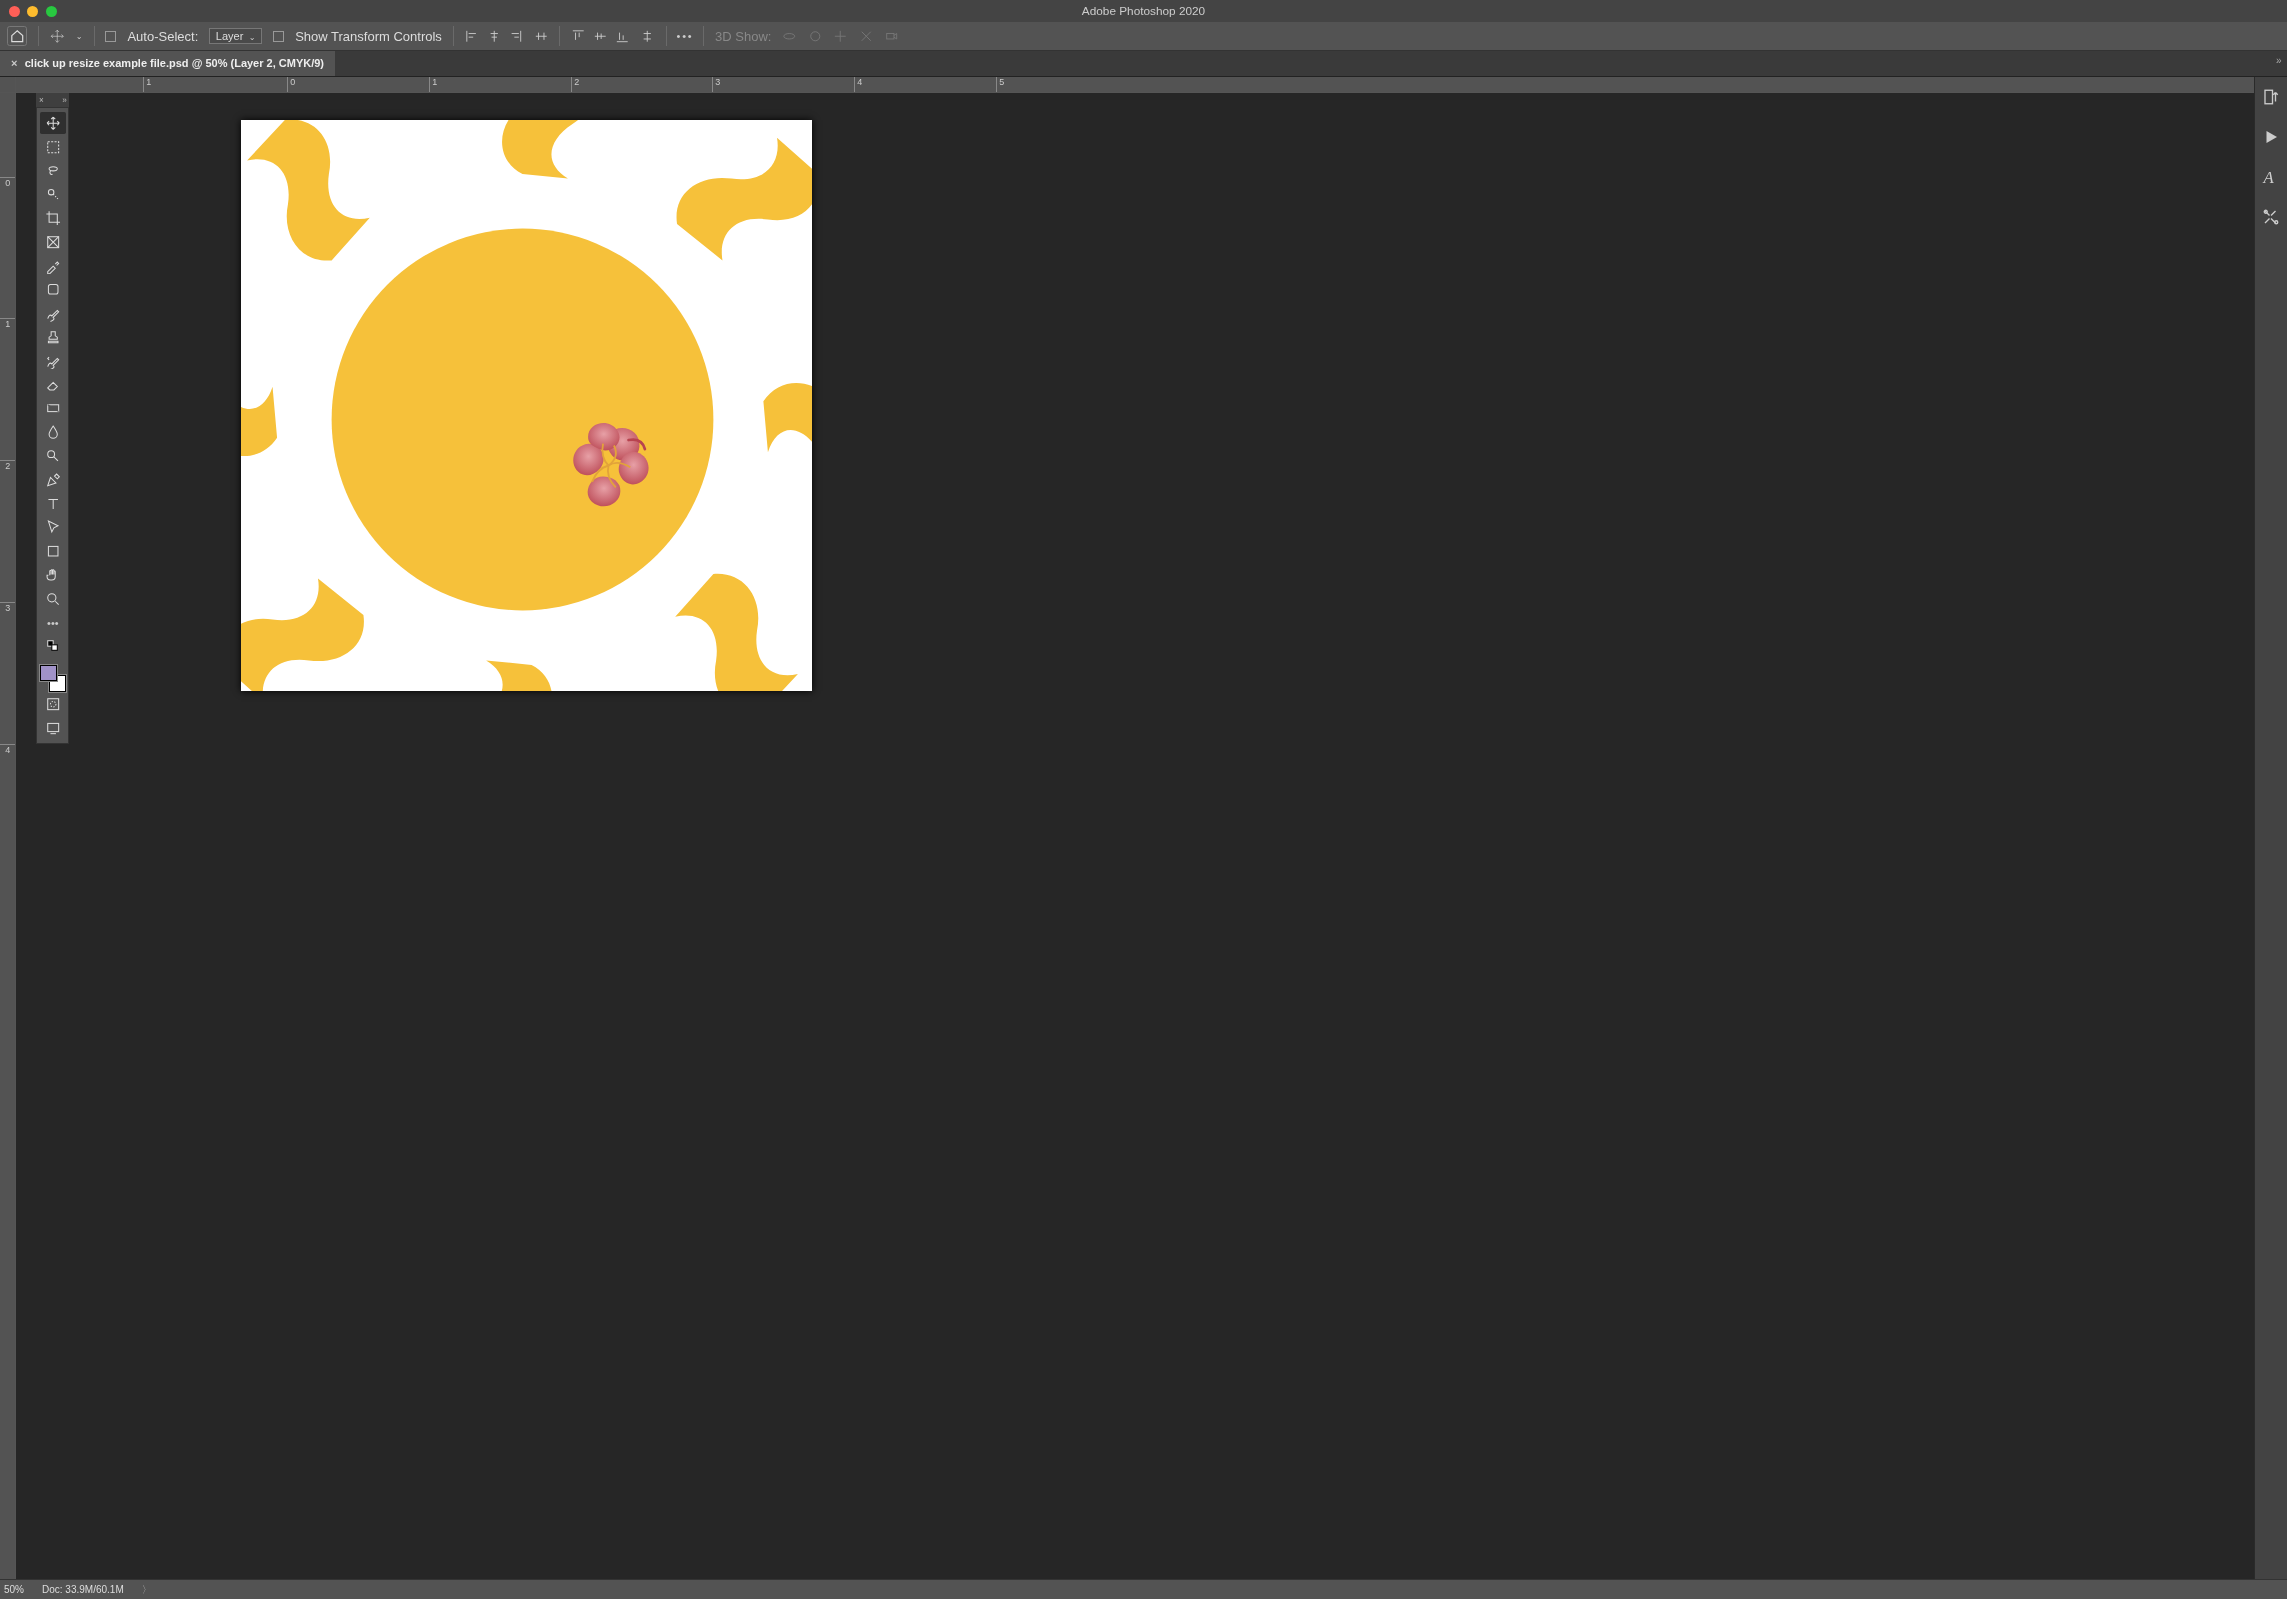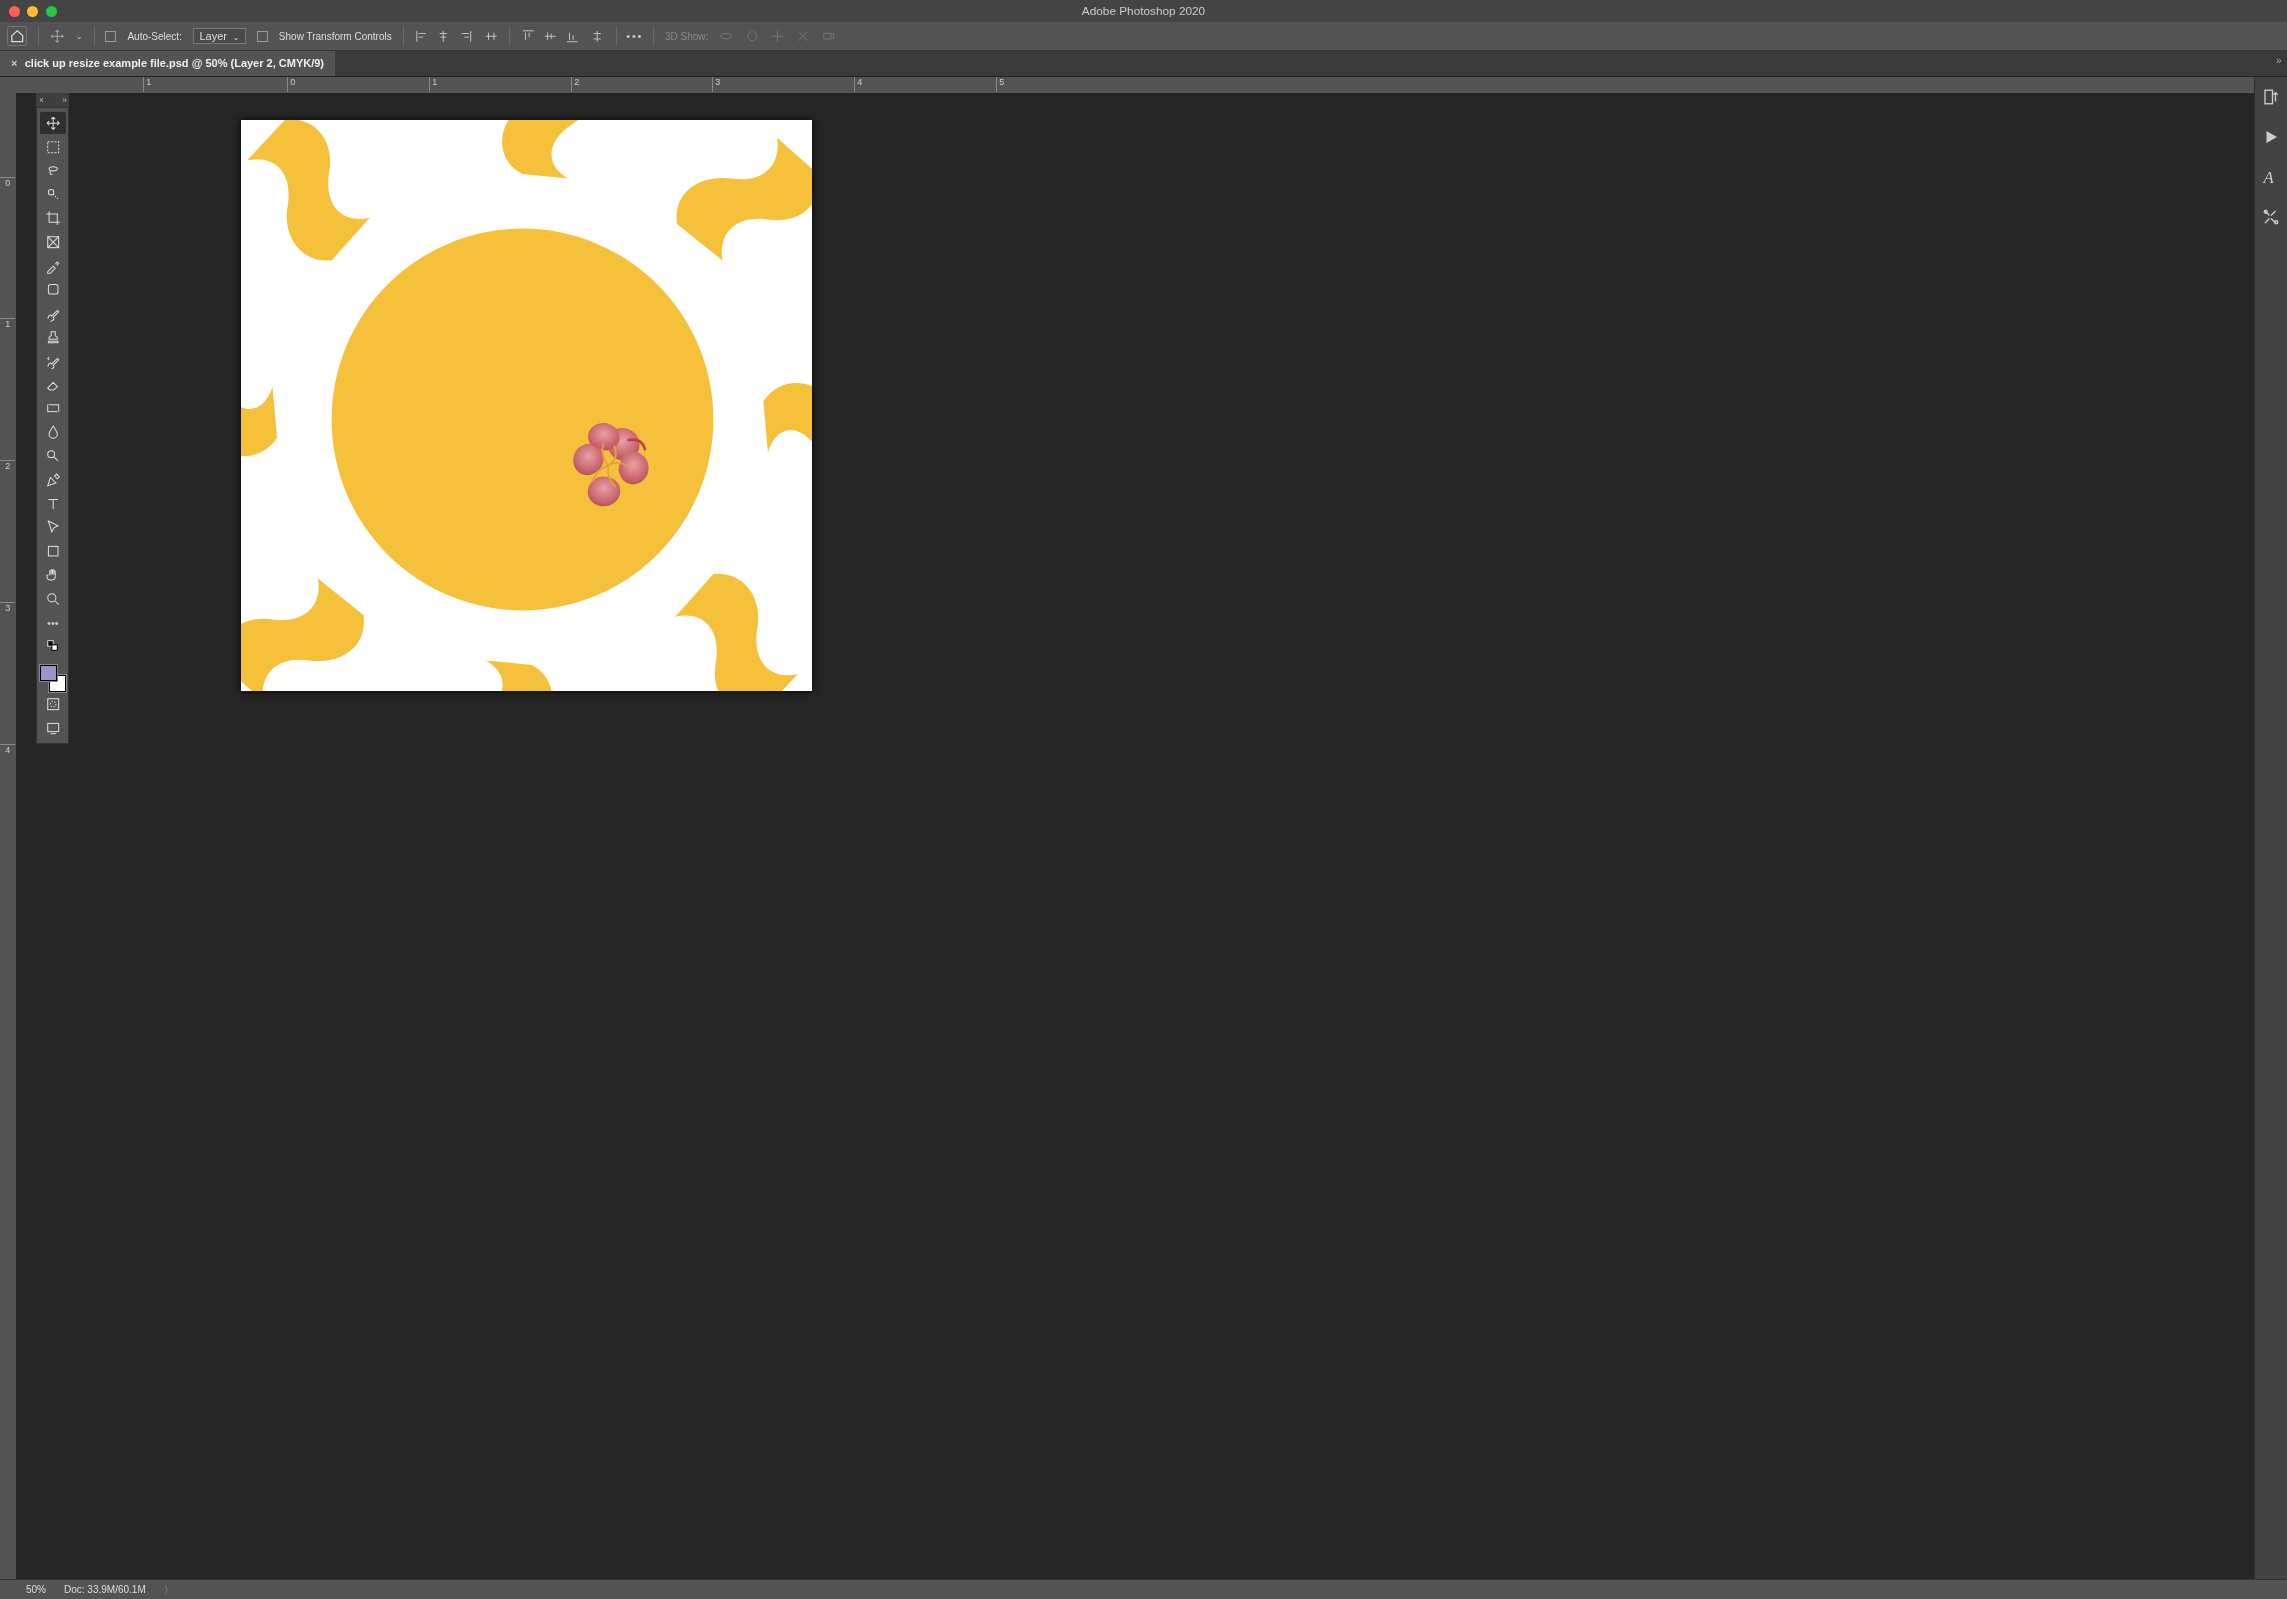--- a/index.html
+++ b/index.html
@@ -14,21 +14,21 @@
   .tl-green { background: #28c840; }
   .titlebar-title { position: absolute; left: 50%; transform: translateX(-50%); color: #ccc; font-size: 11.8px; }
   
   .optbar { height: 29px; background: #535353; display: flex; align-items: center; padding: 0 7.3px; gap: 11px; border-bottom: 0.9px solid #333; }
   .home-icon { width: 20px; height: 20px; display:flex; align-items:center; justify-content:center; border: 0.9px solid #777; border-radius: 2.7px; }
   .divider { width: 0.9px; height: 20px; background: #6a6a6a; }
   .opt-icon { width: 14.5px; height: 14.5px; display:flex; align-items:center; justify-content:center; color:#ccc; }
   .opt-icon.dim { color:#777; }
   .chev { font-size:8.2px; color:#ccc; }
   .checkbox { width:11px; height:11px; border:0.9px solid #999; display:inline-block; vertical-align:middle; }
-  .opt-label { color:#ddd; font-size:10px; }
+  .opt-label { color:#ddd; font-size:13px; }
   .opt-label.dim { color:#888; }
   .select { border:0.9px solid #777; padding:0.9px 5.5px; display:flex; align-items:flex-end; gap:5.5px; background:#4a4a4a; }
   .align-group { display:flex; gap:7.3px; }
   
   .tabstrip { height: 25.5px; background: #3a3a3a; display: flex; align-items: stretch; border-bottom: 0.9px solid #222; position:relative; }
   .tab { display:flex; align-items:center; gap:7.3px; padding:0 11px; background:#535353; color:#eee; font-weight:600; font-size:11px; }
   .tab .close { font-size:11px; color:#ccc; }
   .expand-tab { position:absolute; right:5.5px; top:3.6px; font-size:10px; color:#aaa; }
   
   .mainrow { flex:1; display:flex; min-height:0; }
@@ -53,21 +53,21 @@
   .tool { width:25.5px; height:22px; display:flex; align-items:center; justify-content:center; border-radius:1.8px; }
   .tool.sel { background:#2f2f2f; }
   .tool svg { width:16.4px; height:16.4px; stroke:#ddd; fill:none; stroke-width:1.5; }
   .swatches { position:relative; width:25.5px; height:27px; margin-top:5.5px;}
   .sw-fg { position:absolute; left:0; top:0; width:16.4px; height:16.4px; background:#a092c8; border:0.9px solid #000; outline:0.9px solid #888;}
   .sw-bg { position:absolute; right:0; bottom:0; width:16.4px; height:16.4px; background:#fff; border:0.9px solid #000; outline:0.9px solid #888;}
   
   .rightstrip { width:33px; background:#434343; border-left:0.9px solid #2a2a2a; display:flex; flex-direction:column; align-items:center; padding-top:9px; gap:18px; }
   .rightstrip .pbtn { width:22px; height:22px; display:flex; align-items:center; justify-content:center; color:#ccc; }
   
-  .statusbar { height:20px; background:#535353; display:flex; align-items:center; gap:18px; padding:0 26px; font-size:10px; color:#ddd; border-top:0.9px solid #333;}
+  .statusbar { height:20px; background:#535353; display:flex; align-items:center; gap:18px; padding:0 4px; font-size:10px; color:#ddd; border-top:0.9px solid #333;}
   .statusbar .arrow { color:#aaa; }
 </style>
 </head>
 <body>
 
 <div class="app">
 
   <div class="titlebar">
     <div class="traffic">
       <div class="tl-dot tl-red"></div>

